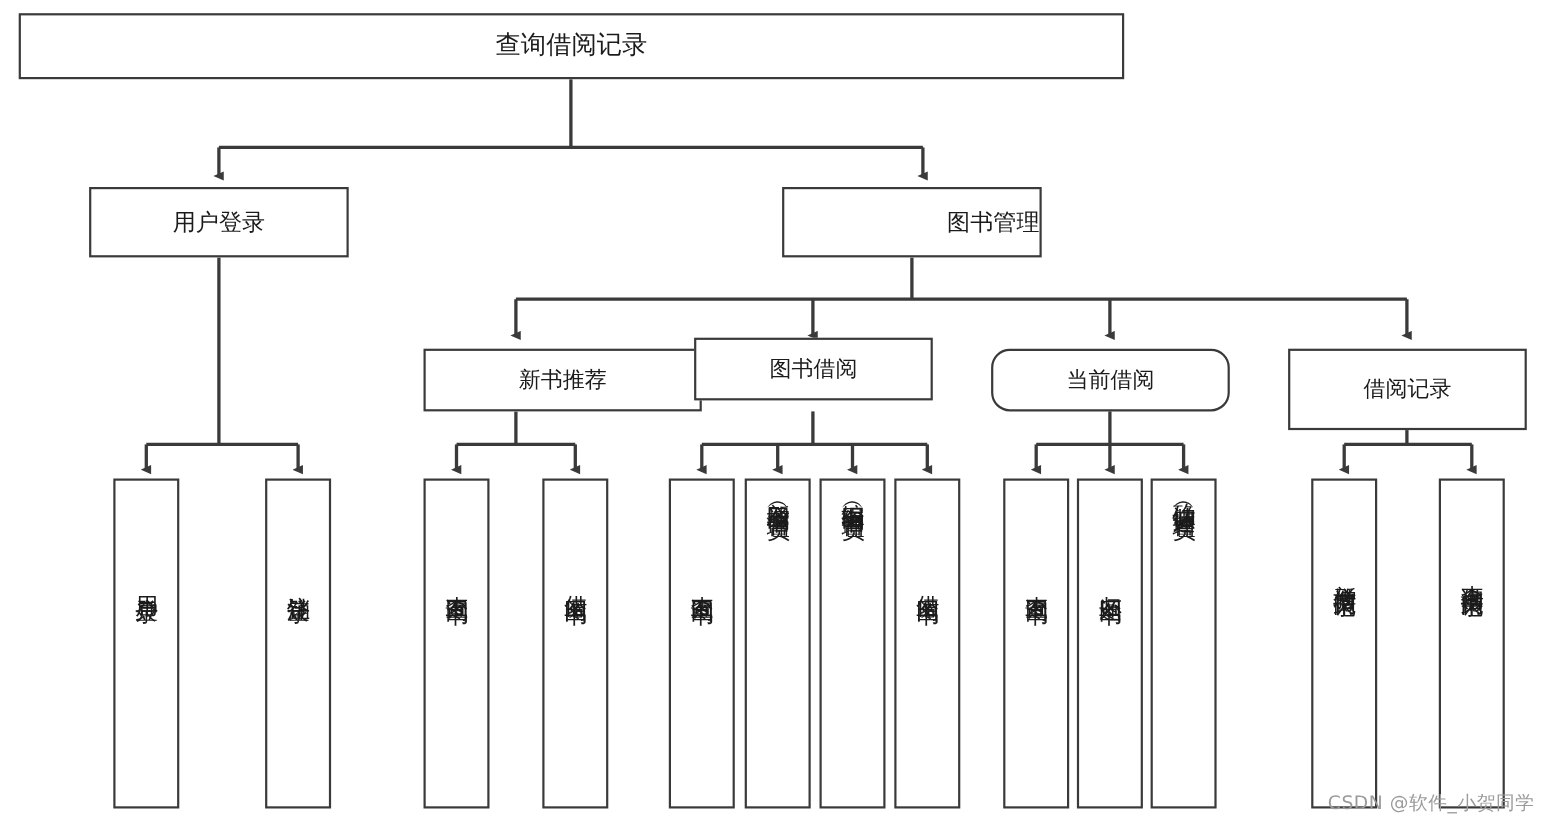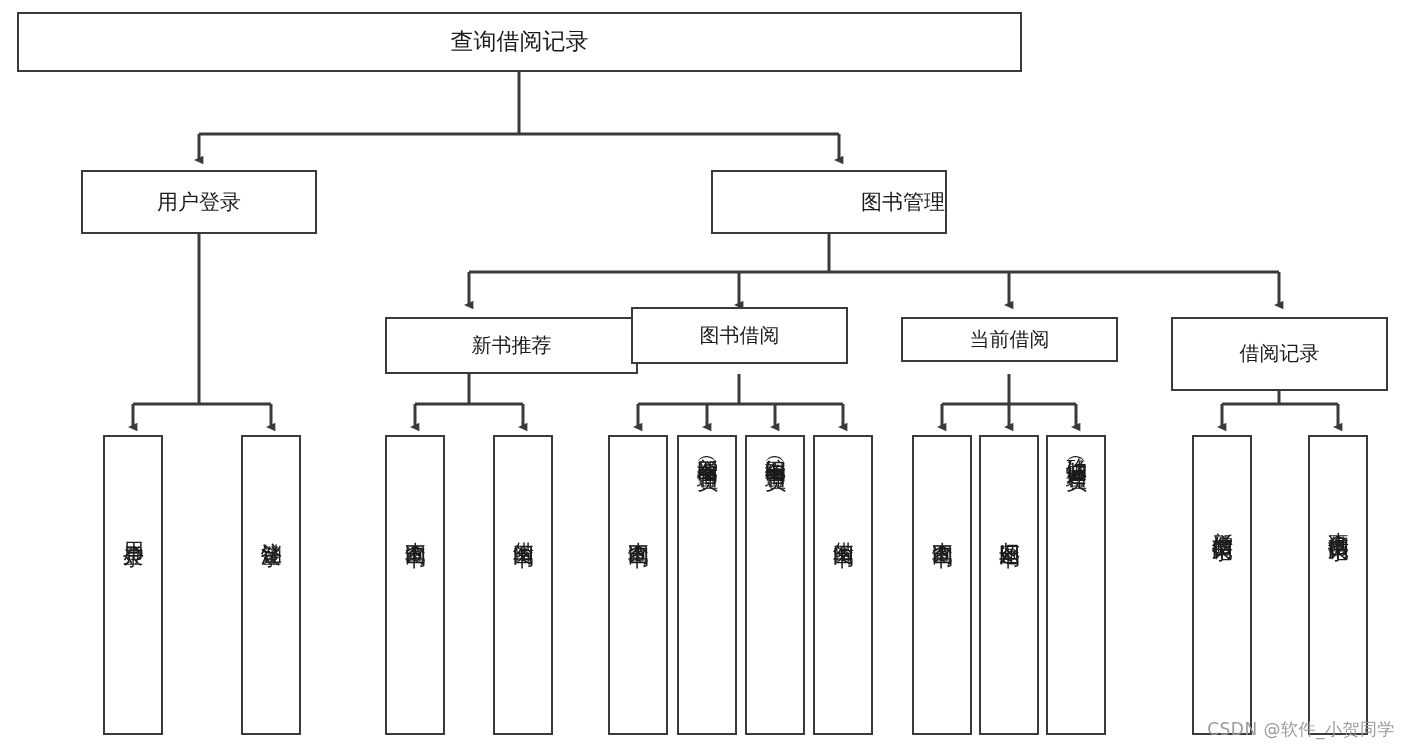--- a/index.html
+++ b/index.html
@@ -144,21 +144,21 @@
   <div class="node lvl2" style="left:711px; top:170px; width:236px; height:64px;justify-content:flex-end;">
     <span>图书管理</span>
   </div>
 
   <div class="node lvl3" style="left:361px; top:317px; width:253px; height:57px;margin-left:24px;">
     <span>新书推荐</span>
   </div>
   <div class="node lvl3" style="left:631px; top:307px; width:217px; height:57px;">
     <span>图书借阅</span>
   </div>
-  <div class="node lvl3" style="left:901px; top:317px; width:217px; height:45px;">
+  <div class="node lvl3" style="left:901px; top:317px; width:217px; height:57px;border-radius:17px;">
     <span>当前借阅</span>
   </div>
   <div class="node lvl3" style="left:1171px; top:317px; width:217px; height:74px;">
     <span>借阅记录</span>
   </div>
 
   <div class="node leaf short" style="left:103px; top:435px; width:60px; height:300px;">
     <span class="vtext">用户登录</span>
   </div>
   <div class="node leaf short" style="left:241px; top:435px; width:60px; height:300px;">

